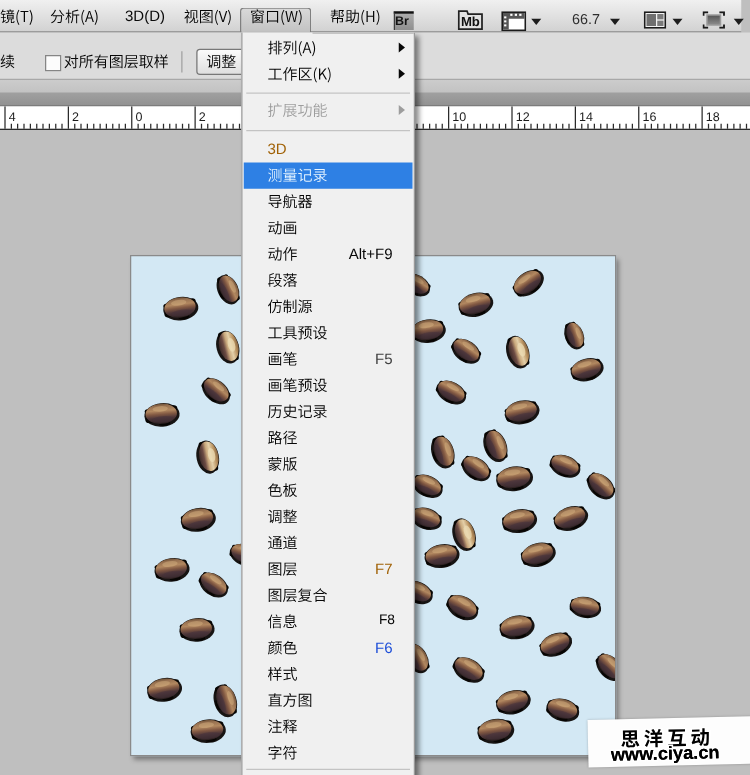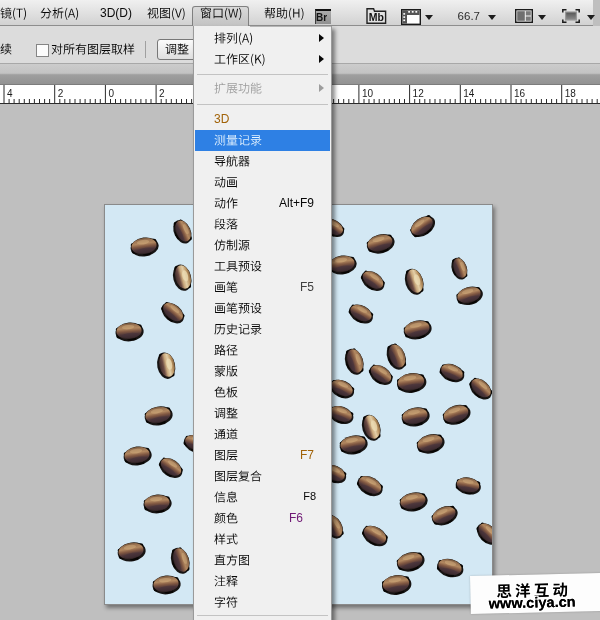--- a/index.html
+++ b/index.html
@@ -384,21 +384,21 @@
       <svg style="position:absolute;left:20px;top:444px" width="50" height="15" viewBox="0 0 50 15">
         <path d="M4.5 7.2C5.5 7.4 6.7 7.8 7.4 8.1L7.7 7.6C7.0 7.3 5.8 6.9 4.9 6.7ZM3.3 8.7C5.0 8.9 7.1 9.4 8.2 9.8L8.6 9.2C7.4 8.8 5.3 8.3 3.7 8.1ZM1.0 1.0V11.5H1.8V11.0H10.2V11.5H11.0V1.0ZM1.8 10.3V1.8H10.2V10.3ZM5.0 2.1C4.4 3.1 3.3 4.0 2.3 4.6C2.5 4.7 2.8 5.0 2.9 5.1C3.3 4.9 3.7 4.5 4.0 4.2C4.4 4.6 4.9 5.0 5.4 5.3C4.4 5.9 3.2 6.2 2.1 6.4C2.2 6.6 2.4 6.9 2.5 7.1C3.7 6.8 5.0 6.4 6.1 5.7C7.1 6.3 8.3 6.7 9.4 7.0C9.5 6.8 9.7 6.5 9.9 6.4C8.8 6.2 7.7 5.8 6.8 5.4C7.7 4.8 8.4 4.1 8.9 3.3L8.5 3.0L8.3 3.0H5.1C5.3 2.8 5.5 2.5 5.7 2.3ZM4.5 3.8 4.6 3.7H7.8C7.4 4.2 6.8 4.6 6.1 5.0C5.4 4.6 4.9 4.2 4.5 3.8Z M15.6 5.1V5.8H22.5V5.1ZM14.4 1.8H21.8V3.3H14.4ZM13.6 1.1V4.6C13.6 6.5 13.5 9.2 12.4 11.1C12.6 11.1 12.9 11.4 13.1 11.5C14.3 9.5 14.4 6.6 14.4 4.6V4.0H22.6V1.1ZM15.4 11.3C15.8 11.1 16.3 11.1 21.7 10.8C21.9 11.1 22.0 11.4 22.2 11.6L22.9 11.2C22.5 10.5 21.6 9.2 20.9 8.3L20.2 8.6C20.6 9.0 20.9 9.6 21.3 10.1L16.4 10.4C17.1 9.7 17.8 8.8 18.4 7.9H23.3V7.1H14.8V7.9H17.3C16.8 8.8 16.1 9.7 15.8 10.0C15.6 10.3 15.3 10.5 15.1 10.5C15.2 10.7 15.4 11.1 15.4 11.3Z M27.4 5.2H33.1V6.1H27.4ZM27.4 3.8H33.1V4.7H27.4ZM26.6 3.2V6.7H27.9C27.3 7.7 26.2 8.5 25.1 9.1C25.3 9.2 25.6 9.5 25.7 9.6C26.2 9.3 26.7 8.9 27.2 8.5C27.7 9.1 28.4 9.5 29.2 9.9C27.7 10.4 26.0 10.7 24.4 10.8C24.5 11.0 24.7 11.3 24.7 11.5C26.5 11.3 28.5 11.0 30.1 10.3C31.5 10.9 33.3 11.3 35.1 11.4C35.2 11.2 35.4 10.9 35.5 10.7C33.9 10.6 32.4 10.3 31.0 9.9C32.2 9.4 33.1 8.7 33.8 7.8L33.3 7.5L33.1 7.5H28.2C28.4 7.3 28.6 7.0 28.8 6.7L28.8 6.7H33.9V3.2ZM27.3 0.5C26.7 1.7 25.6 2.8 24.6 3.5C24.8 3.7 25.0 4.0 25.1 4.2C25.7 3.7 26.4 3.1 26.9 2.4H34.8V1.7H27.4C27.6 1.4 27.8 1.0 28.0 0.7ZM32.5 8.1C31.9 8.7 31.0 9.2 30.1 9.6C29.1 9.2 28.3 8.7 27.8 8.1Z M42.2 0.5C41.0 2.3 38.8 4.0 36.5 4.9C36.7 5.0 36.9 5.3 37.1 5.6C37.7 5.3 38.4 4.9 39.0 4.6V5.2H45.0V4.4H39.2C40.3 3.7 41.3 2.9 42.1 2.0C43.5 3.5 45.1 4.5 47.0 5.5C47.1 5.2 47.4 4.9 47.6 4.7C45.6 3.9 43.9 2.9 42.5 1.4L42.9 0.8ZM38.4 6.7V11.5H39.2V10.8H44.9V11.4H45.8V6.7ZM39.2 10.0V7.4H44.9V10.0Z" fill="#070707"></path>
       </svg>
       <svg style="position:absolute;left:20px;top:465px" width="26" height="15" viewBox="0 0 26 15">
         <path d="M4.6 4.2V4.9H10.4V4.2ZM4.6 5.9V6.6H10.4V5.9ZM3.7 2.5V3.2H11.3V2.5ZM6.5 0.8C6.8 1.3 7.2 2.0 7.3 2.4L8.1 2.1C7.9 1.6 7.5 1.0 7.2 0.5ZM4.4 7.7V11.5H5.1V11.0H9.8V11.5H10.5V7.7ZM5.1 10.3V8.3H9.8V10.3ZM3.1 0.5C2.5 2.4 1.5 4.2 0.4 5.4C0.5 5.6 0.8 6.0 0.9 6.1C1.3 5.7 1.7 5.1 2.1 4.5V11.5H2.8V3.2C3.2 2.4 3.6 1.6 3.8 0.8Z M15.1 3.9H20.8V5.0H15.1ZM15.1 5.6H20.8V6.6H15.1ZM15.1 2.3H20.8V3.3H15.1ZM15.2 8.1V10.2C15.2 11.1 15.5 11.3 16.9 11.3C17.1 11.3 19.4 11.3 19.7 11.3C20.8 11.3 21.1 10.9 21.2 9.4C21.0 9.4 20.7 9.3 20.5 9.1C20.4 10.4 20.3 10.5 19.7 10.5C19.2 10.5 17.3 10.5 16.9 10.5C16.1 10.5 16.0 10.5 16.0 10.1V8.1ZM17.0 7.7C17.7 8.2 18.4 9.0 18.7 9.6L19.3 9.2C19.0 8.6 18.3 7.9 17.7 7.3ZM21.2 8.3C21.8 9.0 22.3 10.0 22.5 10.7L23.3 10.3C23.1 9.7 22.5 8.7 21.9 8.0ZM13.8 8.2C13.5 8.9 13.1 9.9 12.6 10.6L13.3 10.9C13.8 10.2 14.2 9.2 14.5 8.4ZM17.6 0.4C17.5 0.7 17.3 1.2 17.2 1.6H14.4V7.3H21.6V1.6H18.0C18.2 1.3 18.4 0.9 18.6 0.6Z" fill="#070707"></path>
       </svg>
       <div style="position:absolute;right:15px;top:464px;font-size:11px;color:#070707">F8</div>
       <svg style="position:absolute;left:20px;top:486px" width="26" height="15" viewBox="0 0 26 15">
         <path d="M8.4 4.5C8.4 8.8 8.2 10.2 5.2 11.0C5.3 11.1 5.5 11.4 5.6 11.5C8.8 10.6 9.0 9.0 9.1 4.5ZM4.8 5.0C4.2 5.6 2.9 6.2 1.9 6.5C2.1 6.6 2.3 6.9 2.4 7.0C3.5 6.7 4.7 6.0 5.5 5.3ZM5.0 6.6C4.3 7.4 2.9 8.1 1.8 8.5C1.9 8.7 2.1 8.9 2.3 9.1C3.5 8.6 4.8 7.8 5.7 6.9ZM5.2 8.3C4.5 9.3 3.0 10.2 1.6 10.6C1.7 10.8 1.9 11.0 2.1 11.2C3.6 10.7 5.1 9.7 5.9 8.6ZM8.9 9.6C9.7 10.1 10.6 10.9 11.0 11.5L11.5 11.0C11.1 10.5 10.1 9.7 9.3 9.1ZM6.4 3.2V8.9H7.1V3.9H10.3V8.9H11.0V3.2H8.7C8.8 2.8 9.0 2.4 9.2 1.9H11.4V1.2H6.2V1.9H8.5C8.3 2.3 8.1 2.9 8.0 3.2ZM2.8 0.7C2.9 1.0 3.1 1.4 3.2 1.7H0.8V2.4H5.9V1.7H4.0C3.9 1.3 3.6 0.9 3.4 0.5ZM1.1 4.2V6.7C1.1 8.0 1.0 9.8 0.4 11.1C0.6 11.2 0.9 11.4 1.1 11.5C1.7 10.1 1.8 8.1 1.8 6.7V4.8H5.9V4.2H4.7C4.9 3.7 5.2 3.2 5.4 2.7L4.7 2.5C4.5 3.0 4.2 3.7 3.9 4.2ZM1.6 2.7C1.9 3.1 2.2 3.8 2.3 4.2L2.9 3.9C2.8 3.5 2.6 2.9 2.3 2.5Z M17.7 4.6V6.8H14.9V4.6ZM18.5 4.6H21.5V6.8H18.5ZM19.2 2.3C18.9 2.8 18.4 3.4 18.0 3.8H14.7C15.2 3.4 15.6 2.8 16.0 2.3ZM16.3 0.5C15.5 2.1 14.0 3.6 12.5 4.5C12.6 4.7 12.9 5.1 12.9 5.3C13.3 5.0 13.7 4.7 14.1 4.4V9.6C14.1 11.0 14.7 11.3 16.5 11.3C16.9 11.3 20.8 11.3 21.2 11.3C23.0 11.3 23.3 10.8 23.5 8.9C23.3 8.9 23.0 8.7 22.8 8.6C22.6 10.2 22.4 10.6 21.2 10.6C20.4 10.6 17.1 10.6 16.4 10.6C15.1 10.6 14.9 10.4 14.9 9.7V7.5H21.5V8.1H22.3V3.8H18.9C19.5 3.2 20.1 2.5 20.5 1.9L19.9 1.5L19.8 1.6H16.5C16.7 1.3 16.9 1.0 17.0 0.7Z" fill="#070707"></path>
       </svg>
-      <div style="position:absolute;right:28px;top:485px;font-size:12px;color:#701a75">F6</div>
+      <div style="position:absolute;right:17px;top:485px;font-size:12px;color:#1d4ed8">F6</div>
       <svg style="position:absolute;left:20px;top:507px" width="26" height="15" viewBox="0 0 26 15">
         <path d="M5.3 0.8C5.7 1.4 6.2 2.3 6.3 2.8L7.1 2.4C6.9 1.9 6.4 1.2 6.0 0.6ZM9.9 0.5C9.6 1.2 9.2 2.1 8.7 2.8H4.8V3.6H7.5V5.3H5.2V6.0H7.5V7.8H4.3V8.6H7.5V11.5H8.3V8.6H11.3V7.8H8.3V6.0H10.7V5.3H8.3V3.6H11.1V2.8H9.6C10.0 2.2 10.4 1.4 10.7 0.8ZM2.2 0.5V2.8H0.7V3.6H2.2C1.9 5.2 1.1 7.2 0.4 8.2C0.5 8.4 0.7 8.8 0.8 9.0C1.4 8.2 1.9 7.0 2.2 5.7V11.5H3.0V5.1C3.3 5.7 3.7 6.5 3.9 6.9L4.4 6.3C4.2 5.9 3.3 4.5 3.0 4.1V3.6H4.3V2.8H3.0V0.5Z M20.5 1.1C21.1 1.5 21.9 2.1 22.3 2.6L22.8 2.1C22.5 1.7 21.7 1.0 21.0 0.6ZM18.8 0.6C18.8 1.3 18.9 2.1 18.9 2.8H12.7V3.6H18.9C19.3 8.1 20.3 11.5 22.2 11.5C23.1 11.5 23.4 10.9 23.6 8.8C23.4 8.8 23.1 8.6 22.9 8.4C22.8 10.0 22.7 10.7 22.3 10.7C21.0 10.7 20.1 7.7 19.8 3.6H23.4V2.8H19.7C19.7 2.1 19.7 1.3 19.7 0.6ZM12.7 10.3 13.0 11.1C14.5 10.8 16.7 10.3 18.8 9.8L18.7 9.1L16.1 9.6V6.2H18.4V5.4H13.1V6.2H15.3V9.8Z" fill="#070707"></path>
       </svg>
       <svg style="position:absolute;left:20px;top:528px" width="38" height="15" viewBox="0 0 38 15">
         <path d="M2.3 3.3V10.3H0.6V11.0H11.5V10.3H9.8V3.3H5.9L6.1 2.3H11.1V1.6H6.3L6.4 0.6L5.5 0.5C5.5 0.8 5.5 1.2 5.4 1.6H0.9V2.3H5.3C5.3 2.7 5.2 3.0 5.1 3.3ZM3.1 5.7H9.0V6.8H3.1ZM3.1 5.1V4.0H9.0V5.1ZM3.1 7.4H9.0V8.5H3.1ZM3.1 10.3V9.1H9.0V10.3Z M17.3 0.7C17.6 1.3 18.0 2.1 18.2 2.6L19.0 2.2C18.8 1.8 18.4 1.0 18.1 0.4ZM12.9 2.6V3.4H16.2C16.0 6.2 15.7 9.3 12.6 10.9C12.8 11.1 13.0 11.3 13.2 11.5C15.5 10.3 16.4 8.3 16.8 6.2H21.1C20.9 9.0 20.7 10.2 20.3 10.5C20.2 10.6 20.0 10.6 19.8 10.6C19.5 10.6 18.6 10.6 17.7 10.5C17.9 10.8 18.0 11.1 18.0 11.3C18.8 11.4 19.6 11.4 20.0 11.4C20.5 11.3 20.8 11.3 21.0 11.0C21.5 10.5 21.7 9.2 22.0 5.8C22.0 5.7 22.0 5.4 22.0 5.4H16.9C17.0 4.7 17.0 4.0 17.0 3.4H23.2V2.6Z M28.5 7.2C29.5 7.4 30.7 7.8 31.4 8.1L31.7 7.6C31.0 7.3 29.8 6.9 28.9 6.7ZM27.3 8.7C29.0 8.9 31.1 9.4 32.2 9.8L32.6 9.2C31.4 8.8 29.3 8.3 27.7 8.1ZM25.0 1.0V11.5H25.8V11.0H34.2V11.5H35.0V1.0ZM25.8 10.3V1.8H34.2V10.3ZM29.0 2.1C28.4 3.1 27.3 4.0 26.3 4.6C26.5 4.7 26.8 5.0 26.9 5.1C27.3 4.9 27.7 4.5 28.0 4.2C28.4 4.6 28.9 5.0 29.4 5.3C28.4 5.9 27.2 6.2 26.1 6.4C26.2 6.6 26.4 6.9 26.5 7.1C27.7 6.8 29.0 6.4 30.1 5.7C31.1 6.3 32.3 6.7 33.4 7.0C33.5 6.8 33.7 6.5 33.9 6.4C32.8 6.2 31.7 5.8 30.8 5.4C31.7 4.8 32.4 4.1 32.9 3.3L32.5 3.0L32.3 3.0H29.1C29.3 2.8 29.5 2.5 29.7 2.3ZM28.5 3.8 28.6 3.7H31.8C31.4 4.2 30.8 4.6 30.1 5.0C29.4 4.6 28.9 4.2 28.5 3.8Z" fill="#070707"></path>
       </svg>
       <svg style="position:absolute;left:20px;top:549px" width="26" height="15" viewBox="0 0 26 15">
         <path d="M1.1 1.2C1.9 1.6 2.9 2.2 3.4 2.6L3.9 1.9C3.4 1.5 2.4 1.0 1.6 0.6ZM0.5 4.5C1.3 4.9 2.2 5.5 2.7 5.8L3.2 5.2C2.7 4.8 1.7 4.3 1.0 3.9ZM0.9 10.8 1.5 11.4C2.3 10.2 3.1 8.7 3.7 7.5L3.2 6.9C2.5 8.3 1.5 9.9 0.9 10.8ZM6.6 0.7C7.0 1.4 7.4 2.2 7.6 2.7L8.4 2.4C8.2 1.9 7.7 1.1 7.3 0.5ZM4.0 2.8V3.6H7.2V6.4H4.4V7.1H7.2V10.4H3.6V11.1H11.5V10.4H8.0V7.1H10.8V6.4H8.0V3.6H11.2V2.8Z M12.8 2.5C13.1 3.1 13.5 3.8 13.6 4.3L14.2 4.0C14.1 3.6 13.7 2.9 13.3 2.3ZM16.6 2.2C16.4 2.7 16.0 3.5 15.7 4.0L16.3 4.2C16.6 3.8 16.9 3.0 17.2 2.4ZM16.8 0.6C15.8 0.9 14.0 1.1 12.5 1.3C12.6 1.4 12.7 1.7 12.7 1.9C13.3 1.8 14.0 1.8 14.6 1.7V4.8H12.6V5.5H14.5C14.0 6.8 13.2 8.2 12.4 8.9C12.5 9.1 12.7 9.5 12.8 9.7C13.5 9.0 14.1 7.8 14.6 6.7V11.5H15.4V6.5C15.9 7.0 16.4 7.7 16.7 8.1L17.2 7.5C16.9 7.2 15.8 6.0 15.4 5.7V5.5H17.0V4.8H15.4V1.6C16.1 1.5 16.7 1.4 17.2 1.2ZM17.6 1.1V1.9H18.1C18.5 2.7 19.1 3.4 19.8 4.1C18.9 4.6 17.9 5.1 17.0 5.3C17.1 5.5 17.3 5.8 17.4 6.0C18.4 5.7 19.4 5.2 20.3 4.5C21.2 5.2 22.2 5.7 23.2 6.0C23.3 5.8 23.5 5.5 23.7 5.3C22.7 5.1 21.7 4.7 20.9 4.1C21.9 3.4 22.7 2.4 23.3 1.4L22.8 1.1L22.6 1.1ZM22.2 1.9C21.7 2.5 21.1 3.1 20.4 3.7C19.7 3.2 19.2 2.5 18.8 1.9ZM19.9 5.7V6.7H17.7V7.5H19.9V8.8H17.2V9.5H19.9V11.5H20.7V9.5H23.4V8.8H20.7V7.5H22.9V6.7H20.7V5.7Z" fill="#070707"></path>
       </svg>
       <svg style="position:absolute;left:20px;top:570px" width="26" height="15" viewBox="0 0 26 15">

